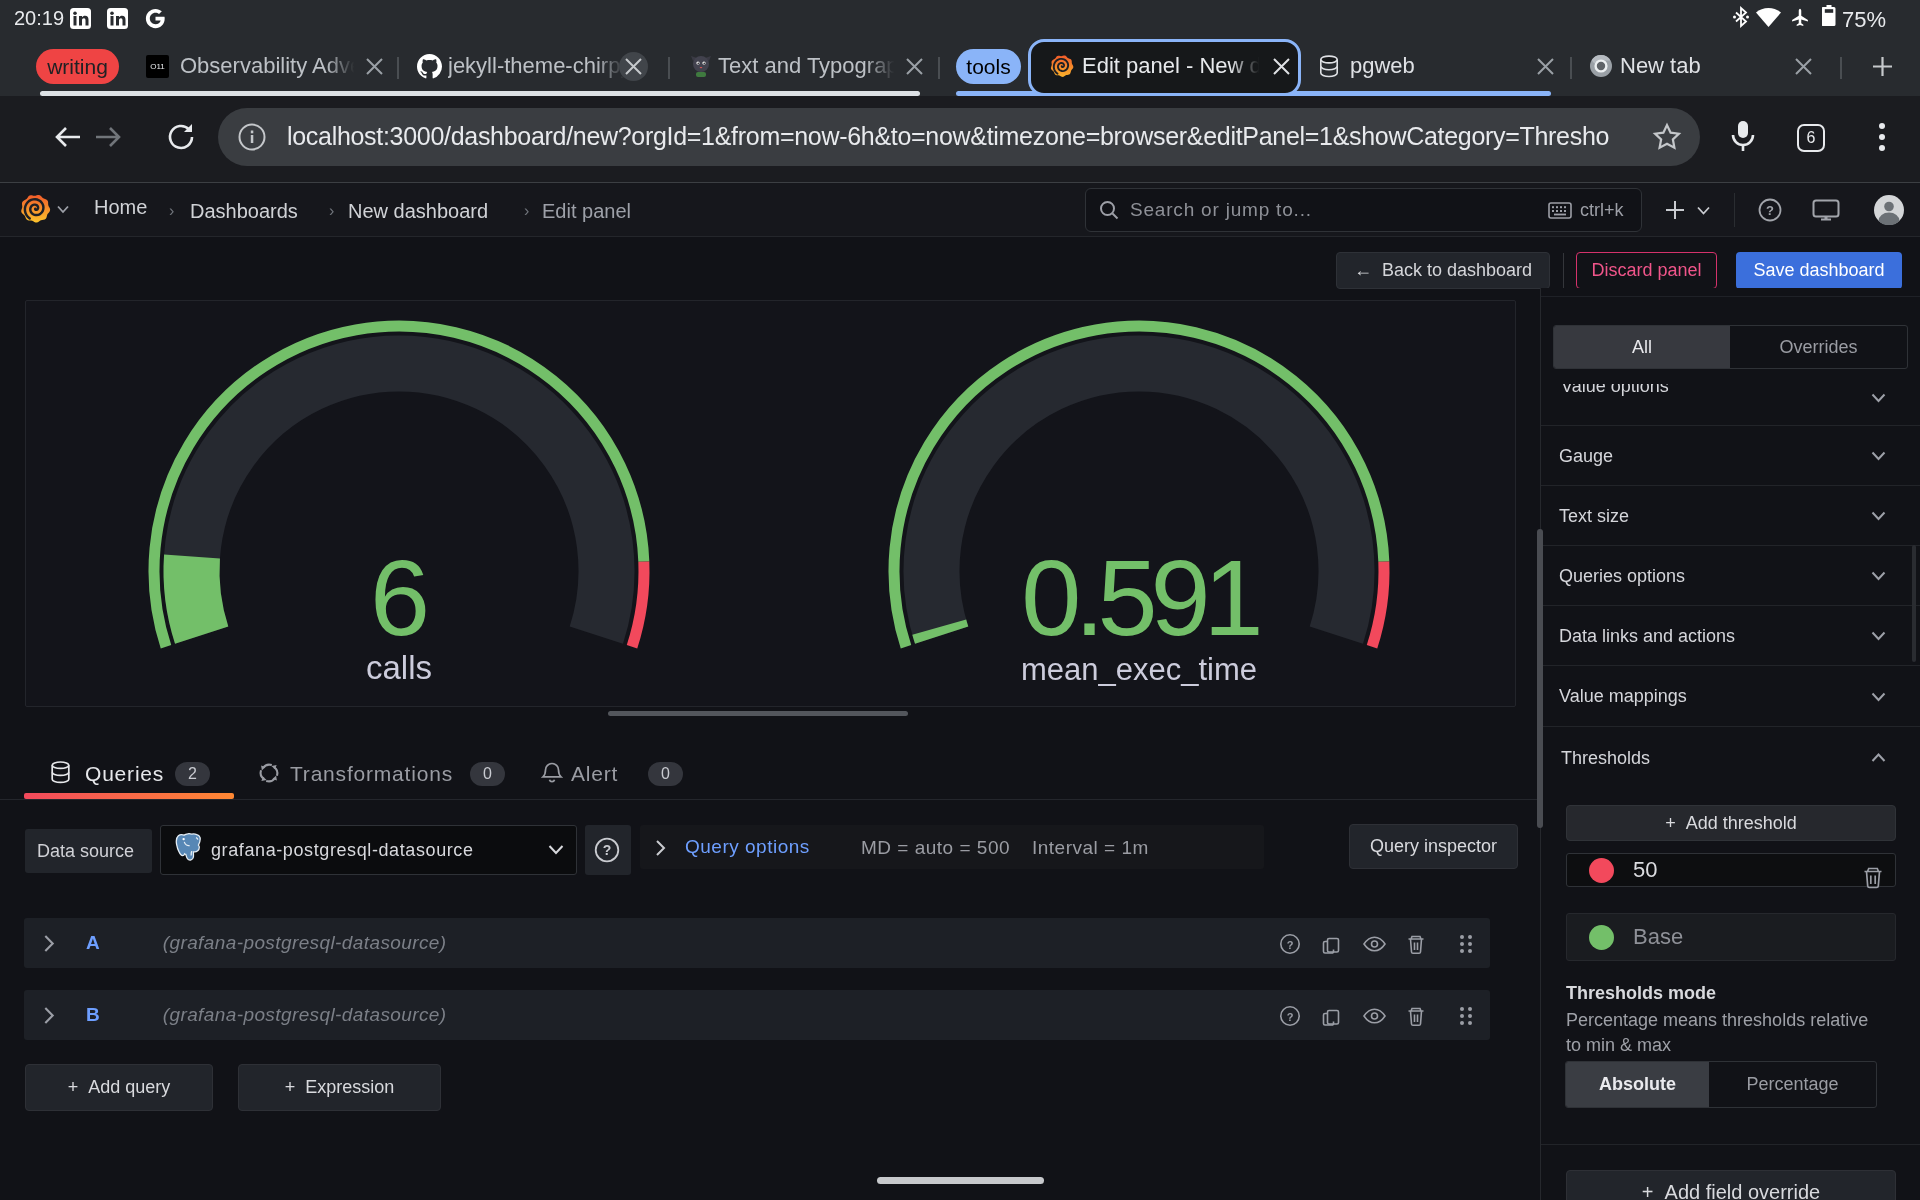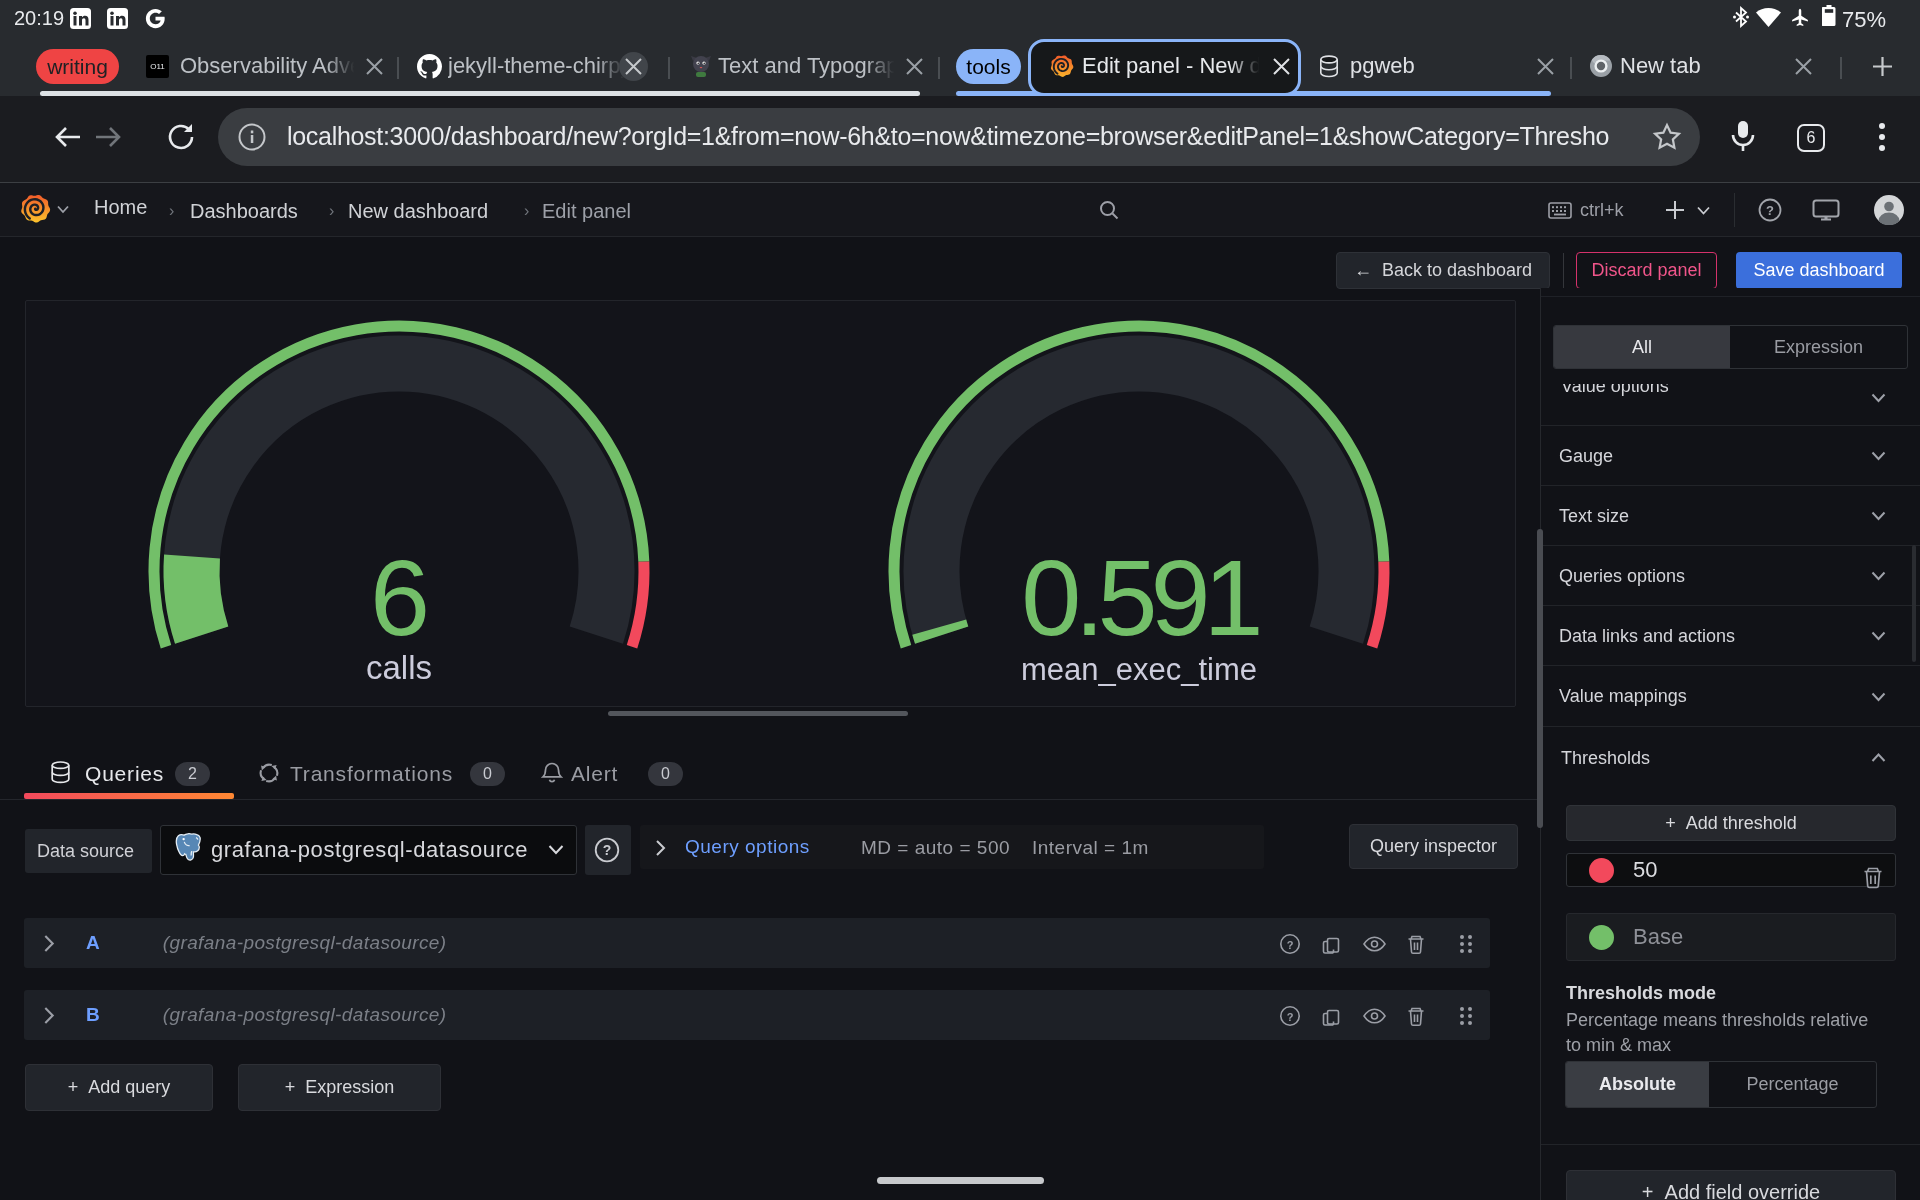--- a/index.html
+++ b/index.html
@@ -236,20 +236,23 @@
       <path fill="none" stroke="#9da0a8" stroke-width="1.8" d="M1 1.5 L6 7 L11 1.5"></path>
     </svg>
   <div class="abs crumb" style="left:94px; top:196px;">Home</div>
   <div class="abs csep" style="left:169px; top:202px;">›</div>
   <div class="abs crumb" style="left:190px; top:200px;">Dashboards</div>
   <div class="abs csep" style="left:329px; top:202px;">›</div>
   <div class="abs crumb" style="left:348px; top:200px;">New dashboard</div>
   <div class="abs csep" style="left:524px; top:202px;">›</div>
   <div class="abs crumb dim" style="left:542px; top:200px;">Edit panel</div>
 
+  <div class="abs searchbox">
+      <span style="margin-left:44px; letter-spacing:0.8px;">Search or jump to...</span>
+    </div>
   <div class="abs" style="left:1580px; top:200px; color:#9d9fa7; font-size:18px;">ctrl+k</div>
 
   <svg class="abs" style="left:1099px; top:200px;" width="20" height="20" viewBox="0 0 20 20">
       <circle cx="8.5" cy="8.5" r="6.5" stroke="#9d9fa7" stroke-width="2" fill="none"></circle>
       <path d="M13.5 13.5 L18.5 18.5" stroke="#9d9fa7" stroke-width="2"></path>
     </svg>
 
   <svg class="abs" style="left:1548px; top:202px;" width="24" height="17" viewBox="0 0 24 17">
       <rect x="1" y="1" width="22" height="15" rx="2" stroke="#9d9fa7" stroke-width="1.6" fill="none"></rect>
       <g fill="#9d9fa7">
@@ -349,21 +352,21 @@
       <g fill="none" stroke="#9a9ca3" stroke-width="1.7">
         <path d="M11 2.5 a6.5 6.5 0 0 1 6.5 6.5 c0 4.5 1.6 6 2.5 6.8 H2 c0.9-0.8 2.5-2.3 2.5-6.8 A6.5 6.5 0 0 1 11 2.5 Z"></path>
         <path d="M8.5 18.8 a2.6 2.6 0 0 0 5 0"></path>
       </g>
     </svg>
 
   <div class="abs dsbox" style="left:25px; top:829px; width:127px; height:44px;">
       <span style="margin-left:12px;">Data source</span>
     </div>
   <div class="abs inputbox" style="left:160px; top:825px; width:417px; height:50px;">
-    <span style="margin-left:50px; color:#d8d9dd; font-size:22px; letter-spacing:0.6px;">grafana-postgresql-datasource</span>
+    <span style="margin-left:50px; color:#d8d9dd; font-size:18px; letter-spacing:0.6px;">grafana-postgresql-datasource</span>
   </div>
   <div class="abs dsbox" style="left:585px; top:825px; width:46px; height:50px;"></div>
   <div class="abs" style="left:640px; top:825px; width:624px; height:44px; background:#16171b; border-radius:3px;"></div>
   <div class="abs" style="left:685px; top:836px; color:#6e9fff; font-size:19px; letter-spacing:0.5px;">Query options</div>
   <div class="abs" style="left:861px; top:837px; color:#9a9ca3; font-size:19px; letter-spacing:0.5px;">MD = auto = 500</div>
   <div class="abs" style="left:1032px; top:837px; color:#9a9ca3; font-size:19px; letter-spacing:0.5px;">Interval = 1m</div>
   <div class="abs gbtn" style="left:1349px; top:824px; width:169px; height:45px;">Query inspector</div>
 
   <svg class="abs" style="left:175px; top:832px;" width="28" height="29" viewBox="0 0 26 27">
       <path fill="#5787b5" stroke="#e6eef5" stroke-width="1.2" d="M20.2 2.4 c-1.4-.6-3.1-.8-4.7-.4 -1.1-.4-2.5-.6-3.8-.3 -1.2.2-2.3.6-3.2 1.2 C6.8 2.2 4.6 2.2 3.1 3.5 1.4 5 .8 7.7 1.4 11.2 c.4 2.4 1.3 5.3 2.4 7.5 1 2.1 2 3.3 3.2 3.3 .9 0 1.6-.6 1.9-1.6 .3.3.7.5 1.1.5 .4 1.6.8 2.9 1.5 3.8 .8 1.1 2.1 1.6 3.4 1.2 1.2-.3 2-1.3 2.2-2.6 .1-1 .1-2.3 0-3.7 0-.4 0-.8 0-1.2 1.7.3 3.1-.1 4-.9 1-.8 1.5-2 1.5-3.3 0-.8-.3-1.5-.8-2 1.5-3 2-5.8 1.3-7.5 -.5-1.3-1.5-2-2.9-2.3Z"></path>
@@ -439,21 +442,21 @@
   </svg>
 
   <div class="abs gbtn" style="left:25px; top:1064px; width:188px; height:47px;">+&nbsp;&nbsp;Add query</div>
   <div class="abs gbtn" style="left:238px; top:1064px; width:203px; height:47px;">+&nbsp;&nbsp;Expression</div>
 
   <div class="abs" style="left:877px; top:1177px; width:167px; height:7px; background:#c7c9cc; border-radius:4px;"></div>
 
   <div class="abs sidebar"></div>
   <div class="abs" style="left:1553px; top:325px; width:355px; height:44px; border:1px solid #2f3237; border-radius:3px; overflow:hidden; display:flex;">
     <div style="width:177px; height:100%; background:#37393f; color:#e8e8ec; font-size:18px; font-weight:500; display:flex; align-items:center; justify-content:center;">All</div>
-    <div style="width:178px; height:100%; color:#9a9ca3; font-size:18px; display:flex; align-items:center; justify-content:center;">Expression</div>
+    <div style="width:178px; height:100%; color:#9a9ca3; font-size:18px; display:flex; align-items:center; justify-content:center;">Overrides</div>
   </div>
 
   <div class="abs" style="left:1541px; top:296px; width:379px; height:1px; background:#1f2127;"></div>
 
   <div class="abs" style="left:1553px; top:384px; width:360px; height:42px; overflow:hidden;">
     <div style="position:absolute; left:8px; top:-8px; color:#d5d6db; font-size:18px; font-weight:500;">Value options</div>
   </div>
 
   <div class="abs" style="left:1541px; top:425px; width:379px; height:1px; background:#222429;"></div>
   <div class="sect" style="top:486px; height:60px; line-height:60px; padding-left:18px;">Text size</div>

